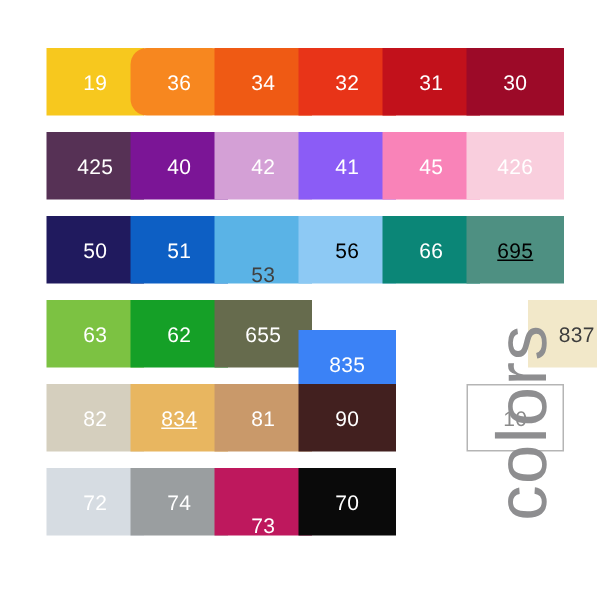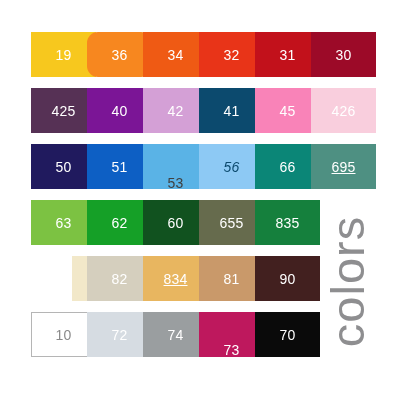--- a/index.html
+++ b/index.html
@@ -98,60 +98,57 @@
       </div>
       <div class="swatch" style="background: rgb(86, 49, 85); text-align: right;">
         <span class="code" style="color: rgb(255, 255, 255);">425</span>
       </div>
       <div class="swatch" style="background: rgb(123, 21, 150);">
         <span class="code" style="color: rgb(255, 255, 255);">40</span>
       </div>
       <div class="swatch" style="background: rgb(212, 160, 214);">
         <span class="code" style="color: rgb(255, 255, 255);">42</span>
       </div>
-      <div class="swatch" style="background: #0c4a6e;">
+      <div class="swatch" style="background: #8b5cf6;">
         <span class="code" style="color: rgb(255, 255, 255);">41</span>
       </div>
       <div class="swatch" style="background: rgb(249, 131, 184);">
         <span class="code" style="color: rgb(255, 255, 255);">45</span>
       </div>
       <div class="swatch" style="background: rgb(249, 206, 221);">
         <span class="code" style="color: rgb(255, 255, 255);">426</span>
       </div>
       <div class="swatch" style="background: rgb(32, 26, 94);">
         <span class="code" style="color: rgb(255, 255, 255);">50</span>
       </div>
       <div class="swatch" style="background: rgb(13, 95, 196);">
         <span class="code" style="color: rgb(255, 255, 255);">51</span>
       </div>
       <div class="swatch" style="background: rgb(90, 179, 230);">
         <span class="code" style="color: #404040; margin-top: 33px;">53</span>
       </div>
       <div class="swatch" style="background: rgb(141, 201, 244);">
-        <span class="code" style="color: #0c4a6e; font-style: italic;">56</span>
+        <span class="code" style="color: #000000;">56</span>
       </div>
       <div class="swatch" style="background: rgb(11, 134, 119);">
         <span class="code" style="color: rgb(255, 255, 255);">66</span>
       </div>
       <div class="swatch" style="background: rgb(78, 144, 130);">
-        <span class="code" style="color: #ffffff; text-decoration: underline;">695</span>
+        <span class="code" style="color: #000000; text-decoration: underline;">695</span>
       </div>
       <div class="swatch" style="background: rgb(124, 194, 66);">
         <span class="code" style="color: rgb(255, 255, 255);">63</span>
       </div>
       <div class="swatch" style="background: rgb(21, 160, 39);">
         <span class="code" style="color: rgb(255, 255, 255);">62</span>
       </div>
-      <div class="swatch" style="background: rgb(17, 82, 31);">
-        <span class="code" style="color: rgb(255, 255, 255);">60</span>
-      </div>
       <div class="swatch" style="background: rgb(102, 107, 77);">
         <span class="code" style="color: rgb(255, 255, 255);">655</span>
       </div>
-      <div class="swatch" style="background: #15803d;">
+      <div class="swatch" style="background: #3b82f6; margin-top: 20px;">
         <span class="code" style="color: rgb(255, 255, 255);">835</span>
       </div>
       <div class="swatch" style="background: transparent;"></div>
       <div class="swatch" style="background: rgb(242, 232, 201); margin-left: 41px;">
         <span class="code" style="color: rgb(61, 61, 61);">837</span>
       </div>
       <div class="swatch" style="background: rgb(213, 207, 190);">
         <span class="code" style="color: rgb(255, 255, 255);">82</span>
       </div>
       <div class="swatch" style="background: rgb(232, 182, 96);">

